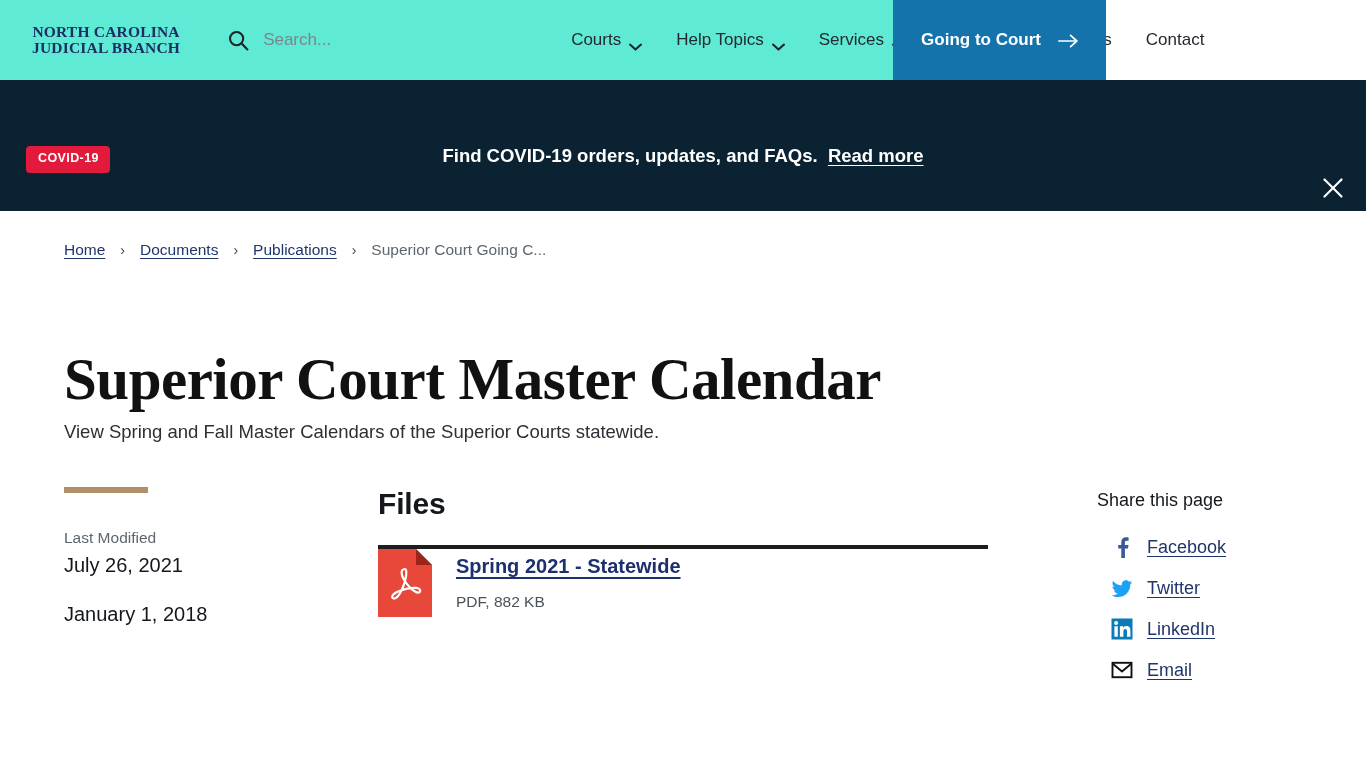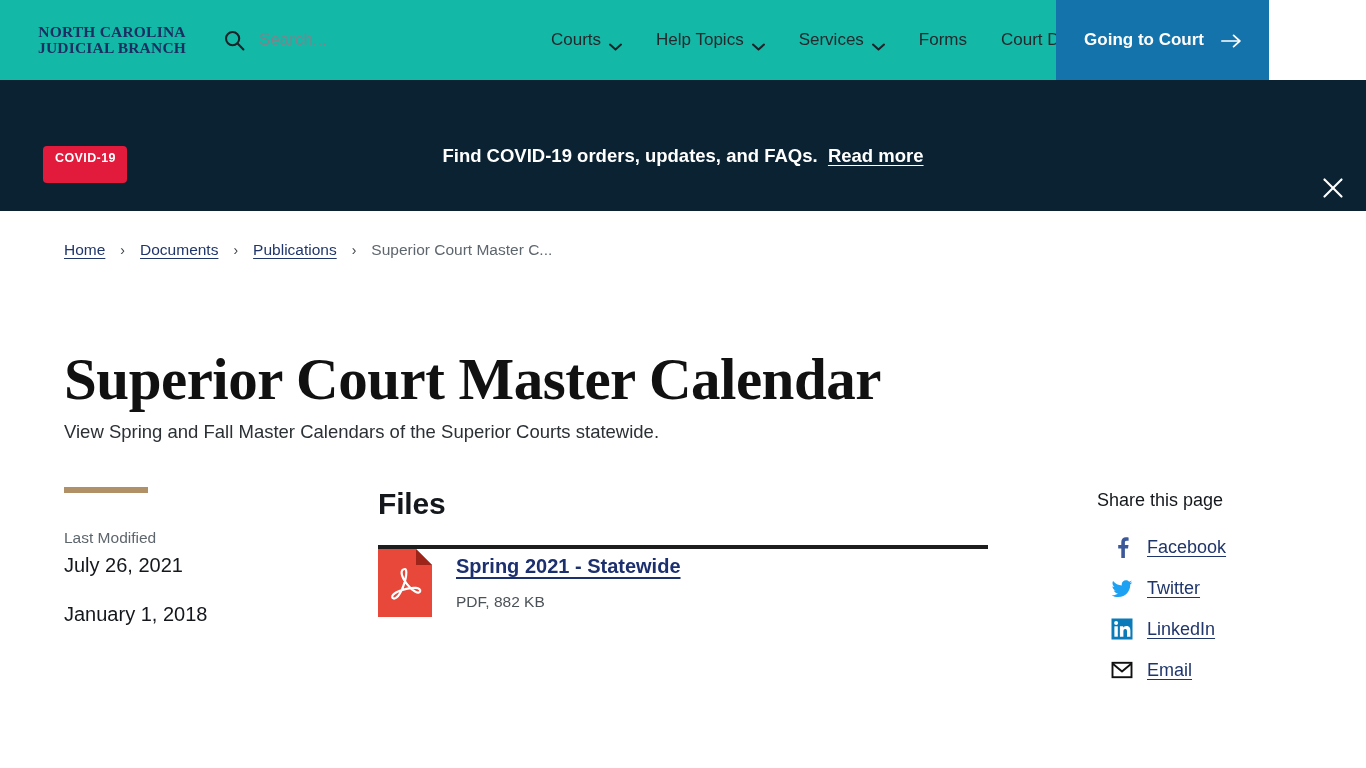--- a/index.html
+++ b/index.html
@@ -9,25 +9,26 @@
     height: 768px;
     overflow: hidden;
     background: #ffffff;
     font-family: "Liberation Sans", sans-serif;
     color: #1a1a1a;
   }
 
   
   .header {
     position: relative;
-    width: 1269px;
+    width: 1106px;
     height: 80px;
-    background: #14b8a6;
-    display: flex;
-    align-items: center;
+    background: #5eead4;
+    display: flex;
+    align-items: center;
+    gap: 16px;
   }
 
   .logo {
     margin-left: 32px;
     width: 160px;
     line-height: 1.05;
     text-align: center;
     color: #1b2f62;
     font-family: "Liberation Serif", serif;
     font-weight: 700;
@@ -96,28 +97,28 @@
 
   
   .banner {
     position: relative;
     width: 1366px;
     height: 131px;
     background: #0a2232;
   }
   .covid-badge {
     position: absolute;
-    left: 43px;
+    left: 26px;
     top: 66px;
     background: #e21b3c;
     color: #ffffff;
     font-size: 12.5px;
     font-weight: 700;
     letter-spacing: 0.4px;
-    padding: 6px 11px 18px 12px;
+    padding: 6px 11px 8px 12px;
     border-radius: 4px;
     line-height: 1;
   }
   .banner-text {
     position: absolute;
     left: 0; right: 0;
     top: 65px;
     text-align: center;
     color: #ffffff;
     font-size: 18.5px;
@@ -351,21 +352,21 @@
   </div>
 </div>
 
 <div class="crumbs">
   <a class="crumb-link">Home</a>
   <span class="crumb-sep">›</span>
   <a class="crumb-link">Documents</a>
   <span class="crumb-sep">›</span>
   <a class="crumb-link">Publications</a>
   <span class="crumb-sep">›</span>
-  <span class="crumb-current">Superior Court Master C...</span>
+  <span class="crumb-current">Superior Court Going C...</span>
 </div>
 
 <h1 class="title">Superior Court Master Calendar</h1>
 <p class="subtitle">View Spring and Fall Master Calendars of the Superior Courts statewide.</p>
 
 <div class="lower">
 
   <div class="meta-col">
     <div class="accent-bar"></div>
     <div class="meta-label">Last Modified</div>

